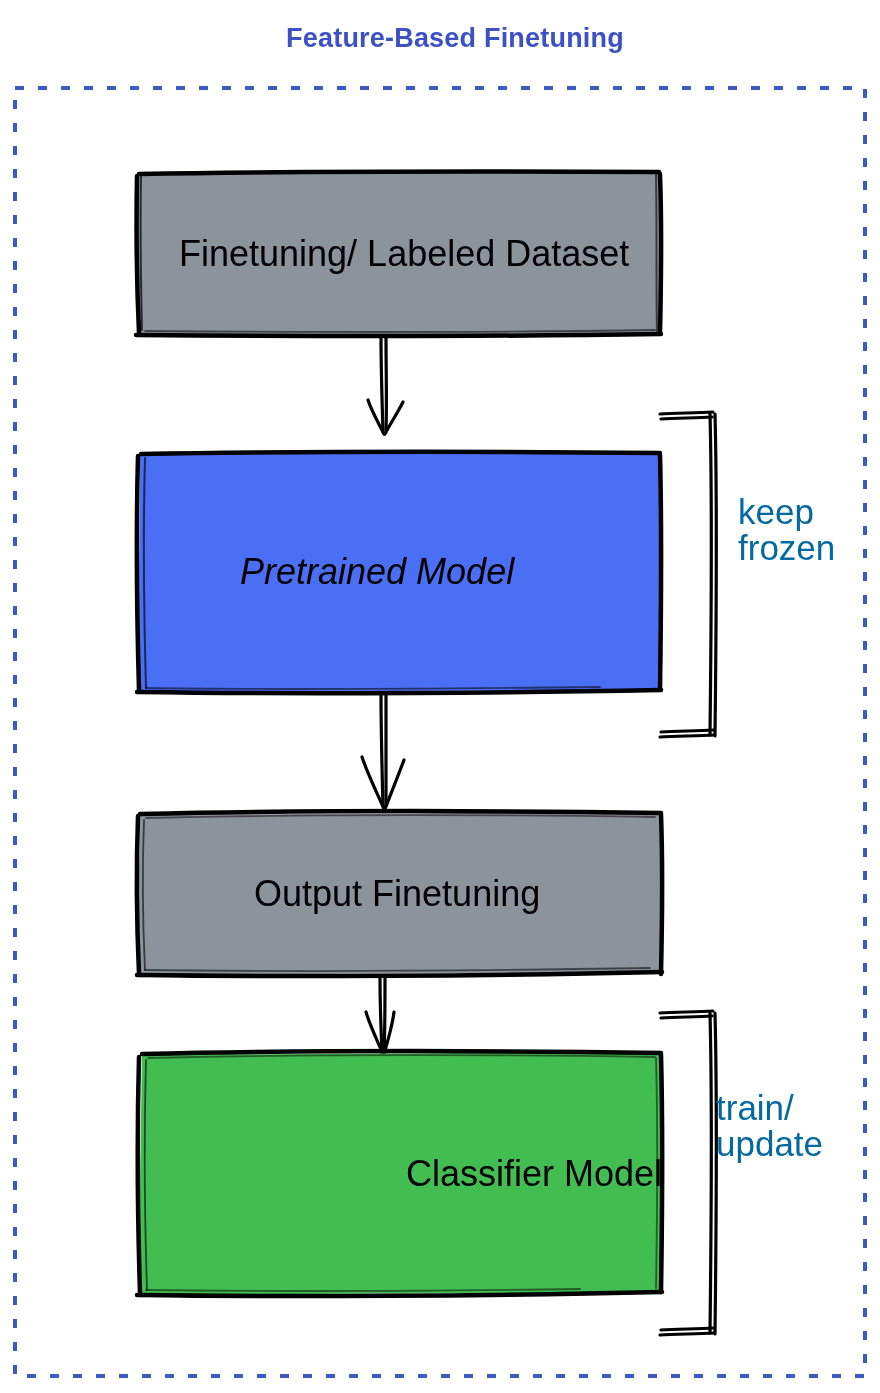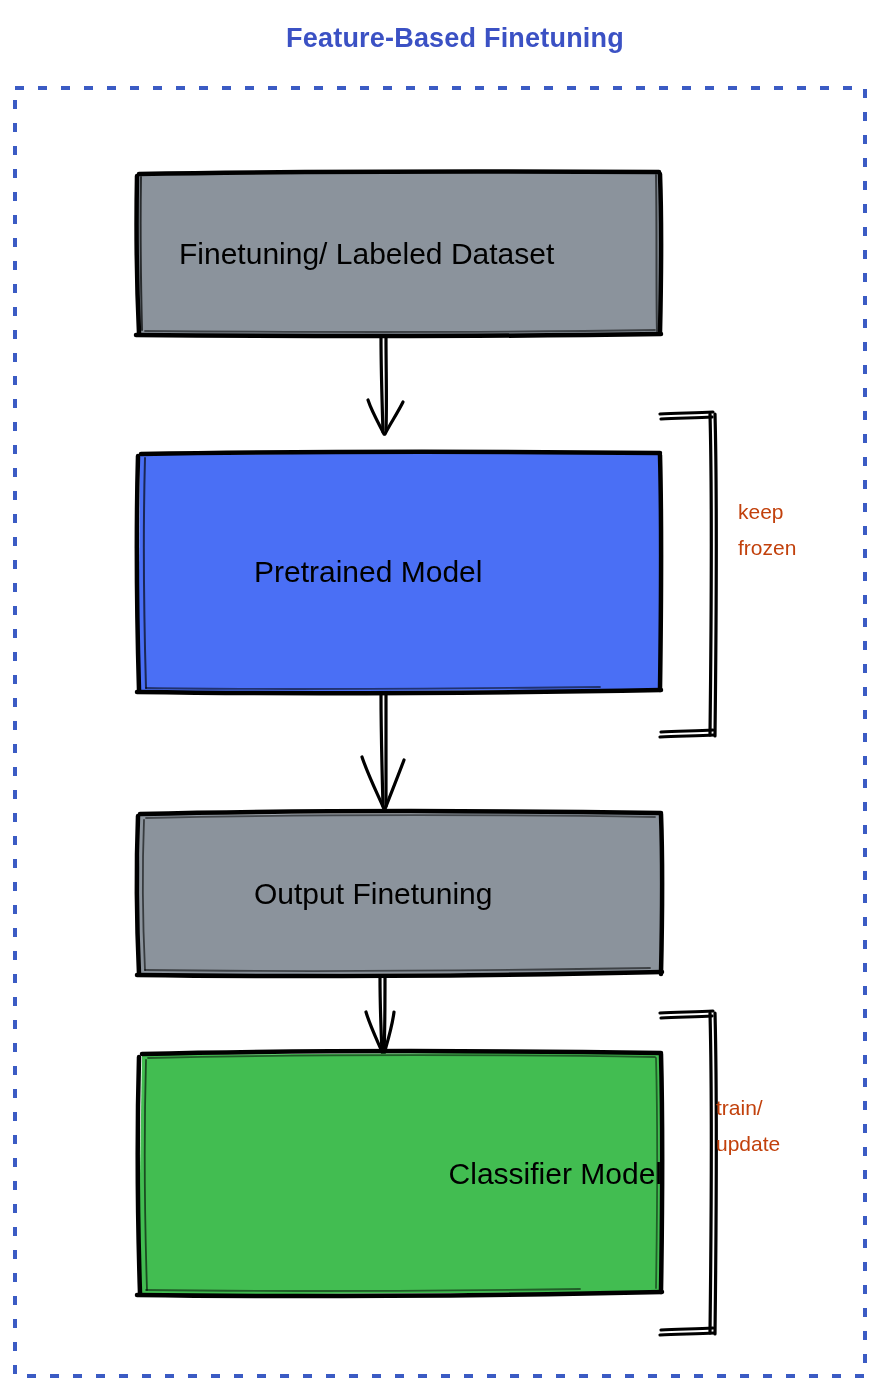--- a/index.html
+++ b/index.html
@@ -34,61 +34,62 @@
     letter-spacing: 0.2px;
     color: #3b51c4;
     line-height: 32px;
   }
 
   .node {
     position: absolute;
     display: flex;
     align-items: center;
     font-family: "Liberation Sans", sans-serif;
-    font-size: 30px;
+    font-size: 36px;
     color: #000000;
     line-height: 34px;
     white-space: nowrap;
   }
   .node-label {
     display: block;
   }
 
   
   #node-dataset {
     left: 137px; top: 172px; width: 524px; height: 163px;
     justify-content: flex-start;
     padding-left: 42px;
     box-sizing: border-box;
   }
   #node-pretrained {
-    left: 138px; top: 452px; width: 523px; height: 240px;
+    left: 124px; top: 452px; width: 523px; height: 240px;
     justify-content: flex-start;
     padding-left: 116px;
     box-sizing: border-box;
+    font-style: italic;
   }
   #node-embeddings {
     left: 137px; top: 812px; width: 525px; height: 163px;
     justify-content: flex-start;
     padding-left: 117px;
     box-sizing: border-box;
   }
   #node-classifier {
     left: 138px; top: 1052px; width: 524px; height: 243px;
     justify-content: flex-end;
     padding-left: 145px;
     box-sizing: border-box;
   }
 
   .side-label {
     position: absolute;
     font-family: "Liberation Sans", sans-serif;
-    font-size: 21px;
+    font-size: 35px;
     line-height: 36px;
-    color: #c2410c;
+    color: #0369a1;
     white-space: pre-line;
     text-align: left;
   }
   #label-keep-frozen { left: 738px; top: 494px; }
   #label-train-update { left: 716px; top: 1090px; }
 </style>
 </head>
 <body>
 
 <svg id="canvas" viewBox="0 0 880 1393" xmlns="http://www.w3.org/2000/svg">

